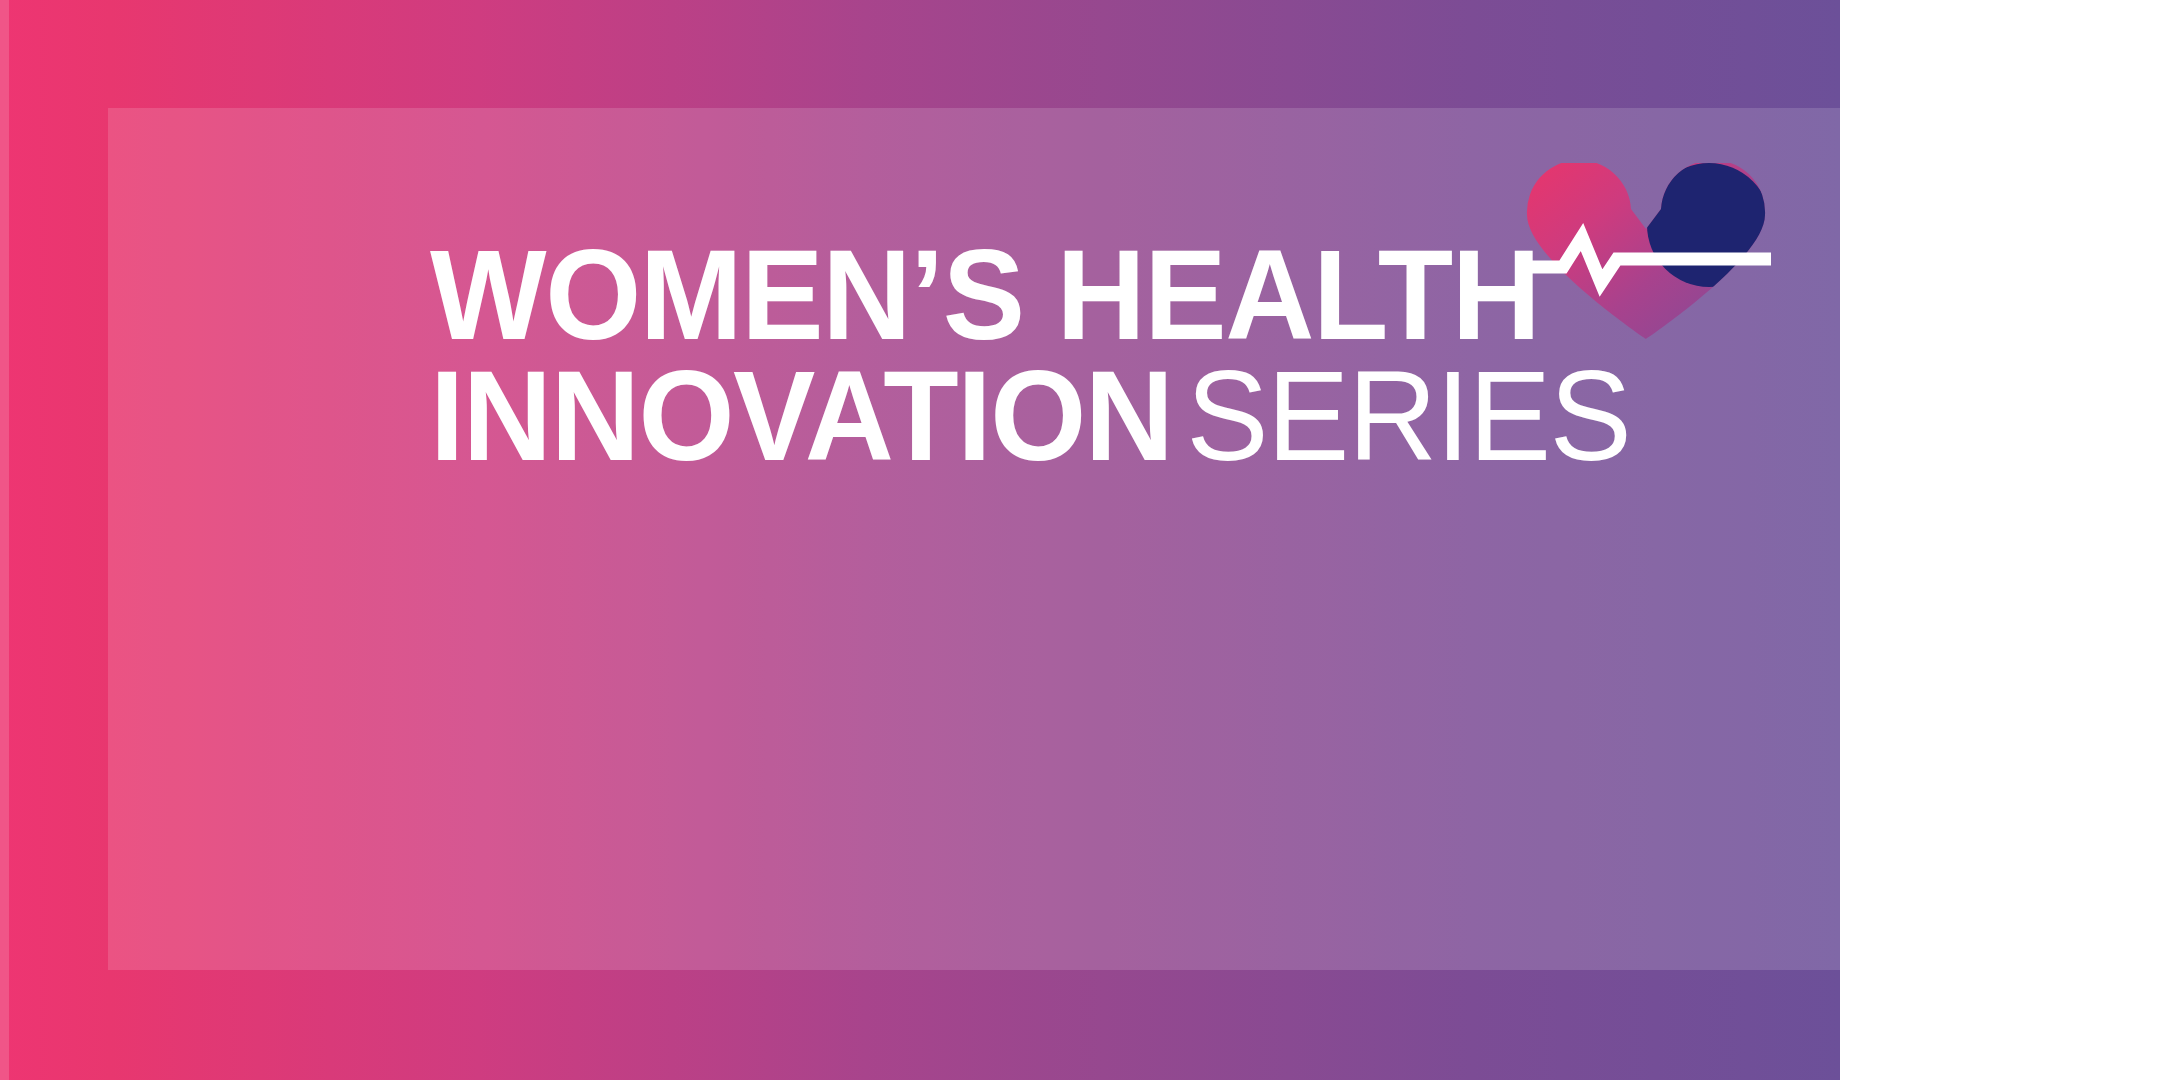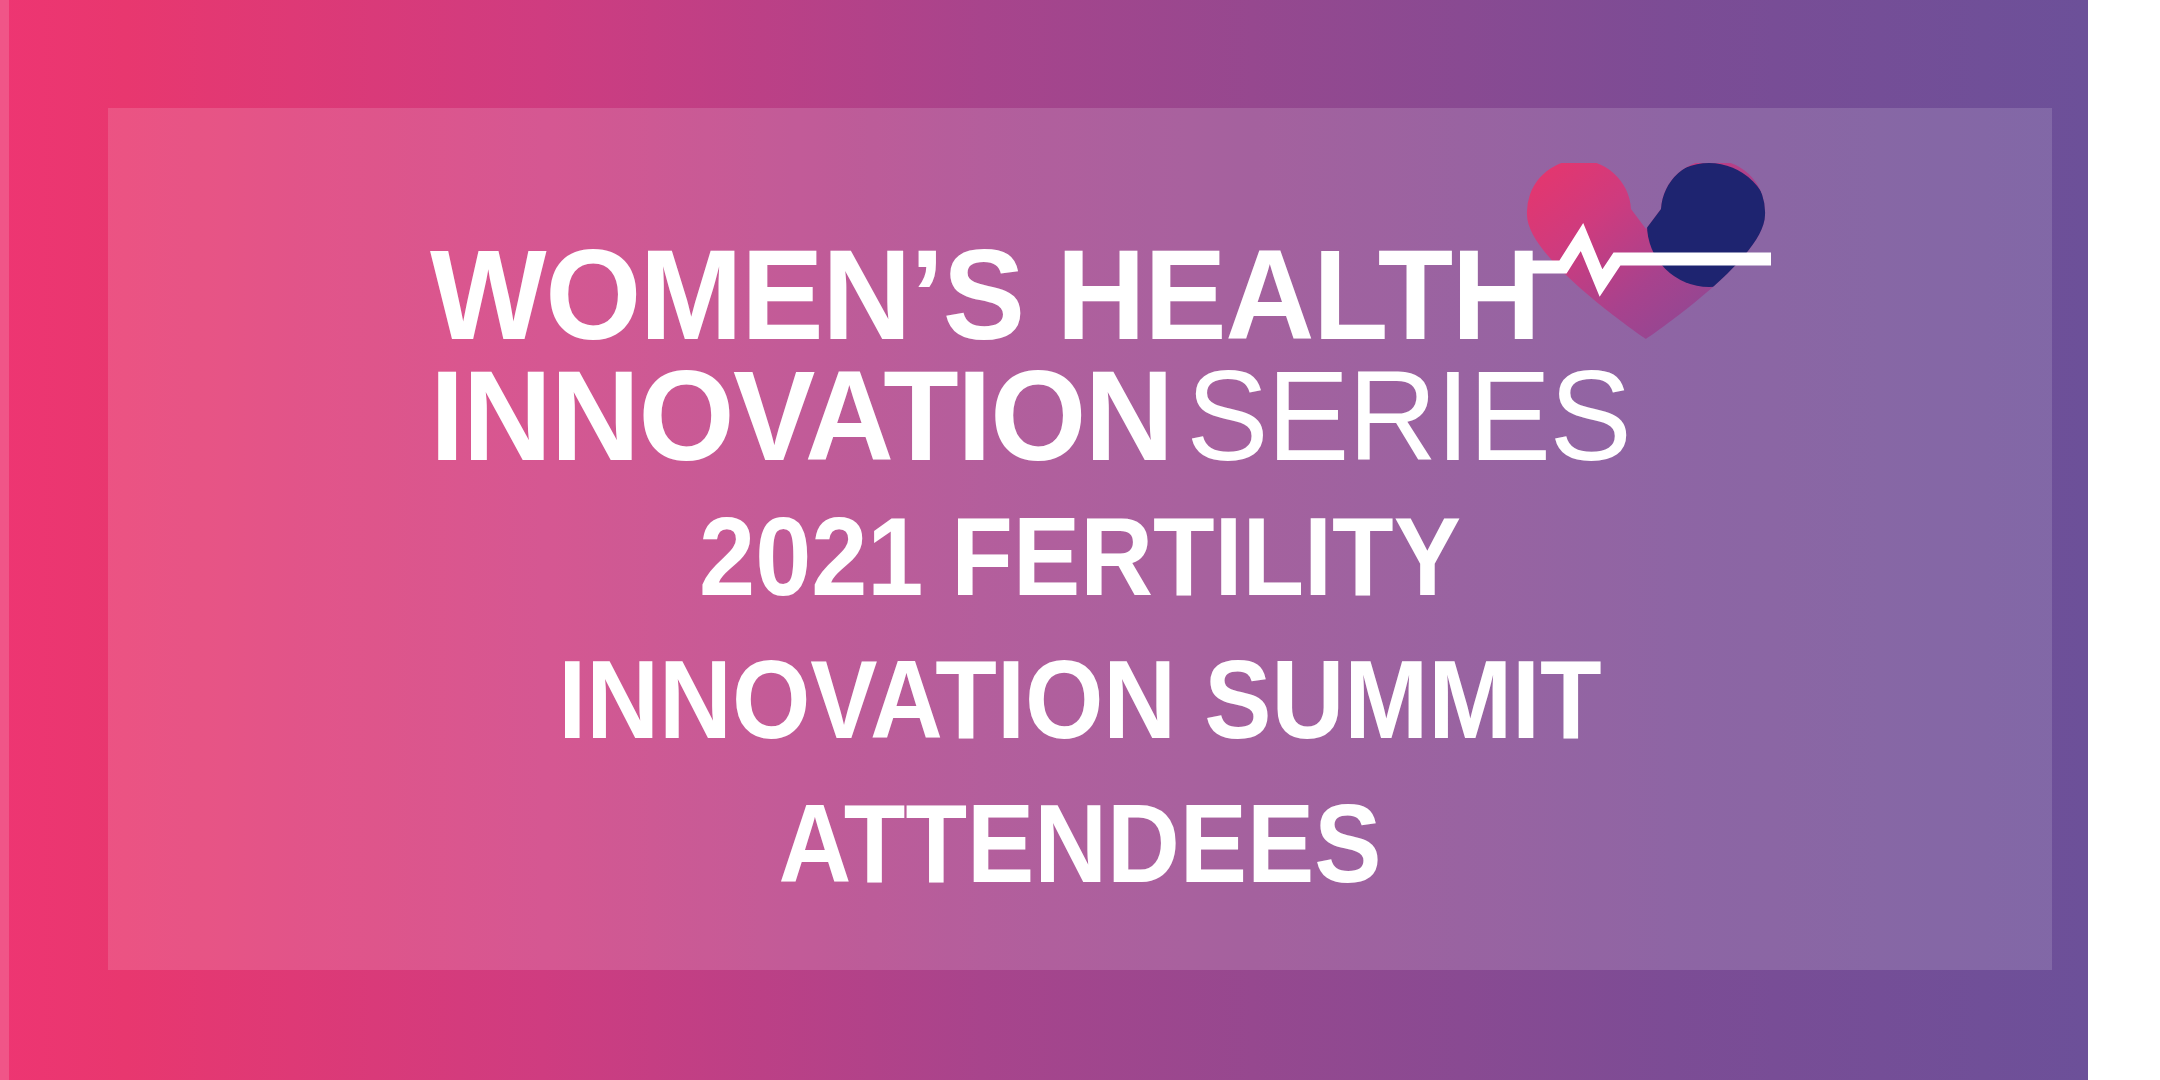--- a/index.html
+++ b/index.html
@@ -6,21 +6,21 @@
   * { margin:0; padding:0; box-sizing:border-box; }
   html, body {
     width:2160px; height:1080px;
     overflow:hidden;
     font-family:"Liberation Sans", sans-serif;
   }
 
   
   #banner {
     position:relative;
-    width:2088px; height:1080px;
+    width:1840px; height:1080px;
     background:linear-gradient(90deg,
         #EE3572 0%,
         #E8376F 6%,
         #CF3C80 26%,
         #A8448C 47%,
         #96488F 60%,
         #7C4C95 80%,
         #6C5099 100%);
     overflow:hidden;
   }
@@ -163,20 +163,15 @@
 
         <path d="M2 104
                  L 44 104
                  L 63 74
                  L 82 120
                  L 98 96
                  L 252 96" fill="none" stroke="#FFFFFF" stroke-width="13" stroke-linejoin="miter" stroke-linecap="butt"></path>
       </svg>
     </div>
 
-    <div id="subtitle-block">
-      <div class="subtitle-line">2021 FERTILITY</div>
-      <div class="subtitle-line">INNOVATION SUMMIT</div>
-      <div class="subtitle-line">ATTENDEES</div>
-    </div>
 
   </div>
 </div>
 
 </body></html>

